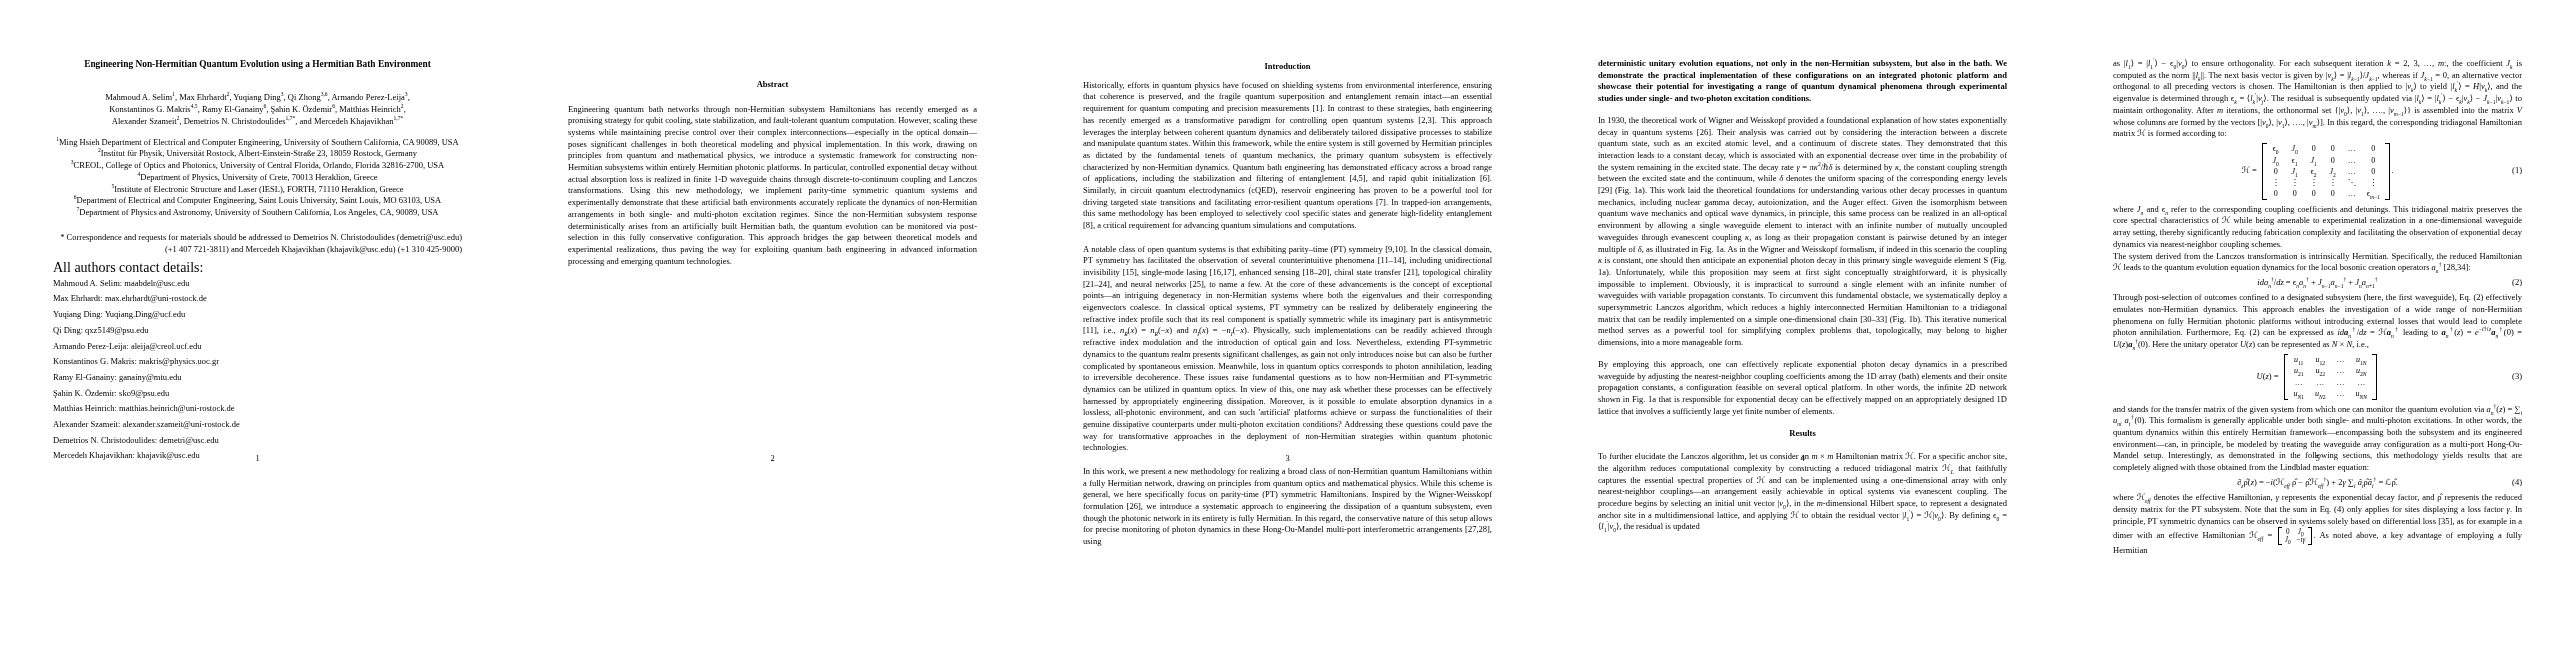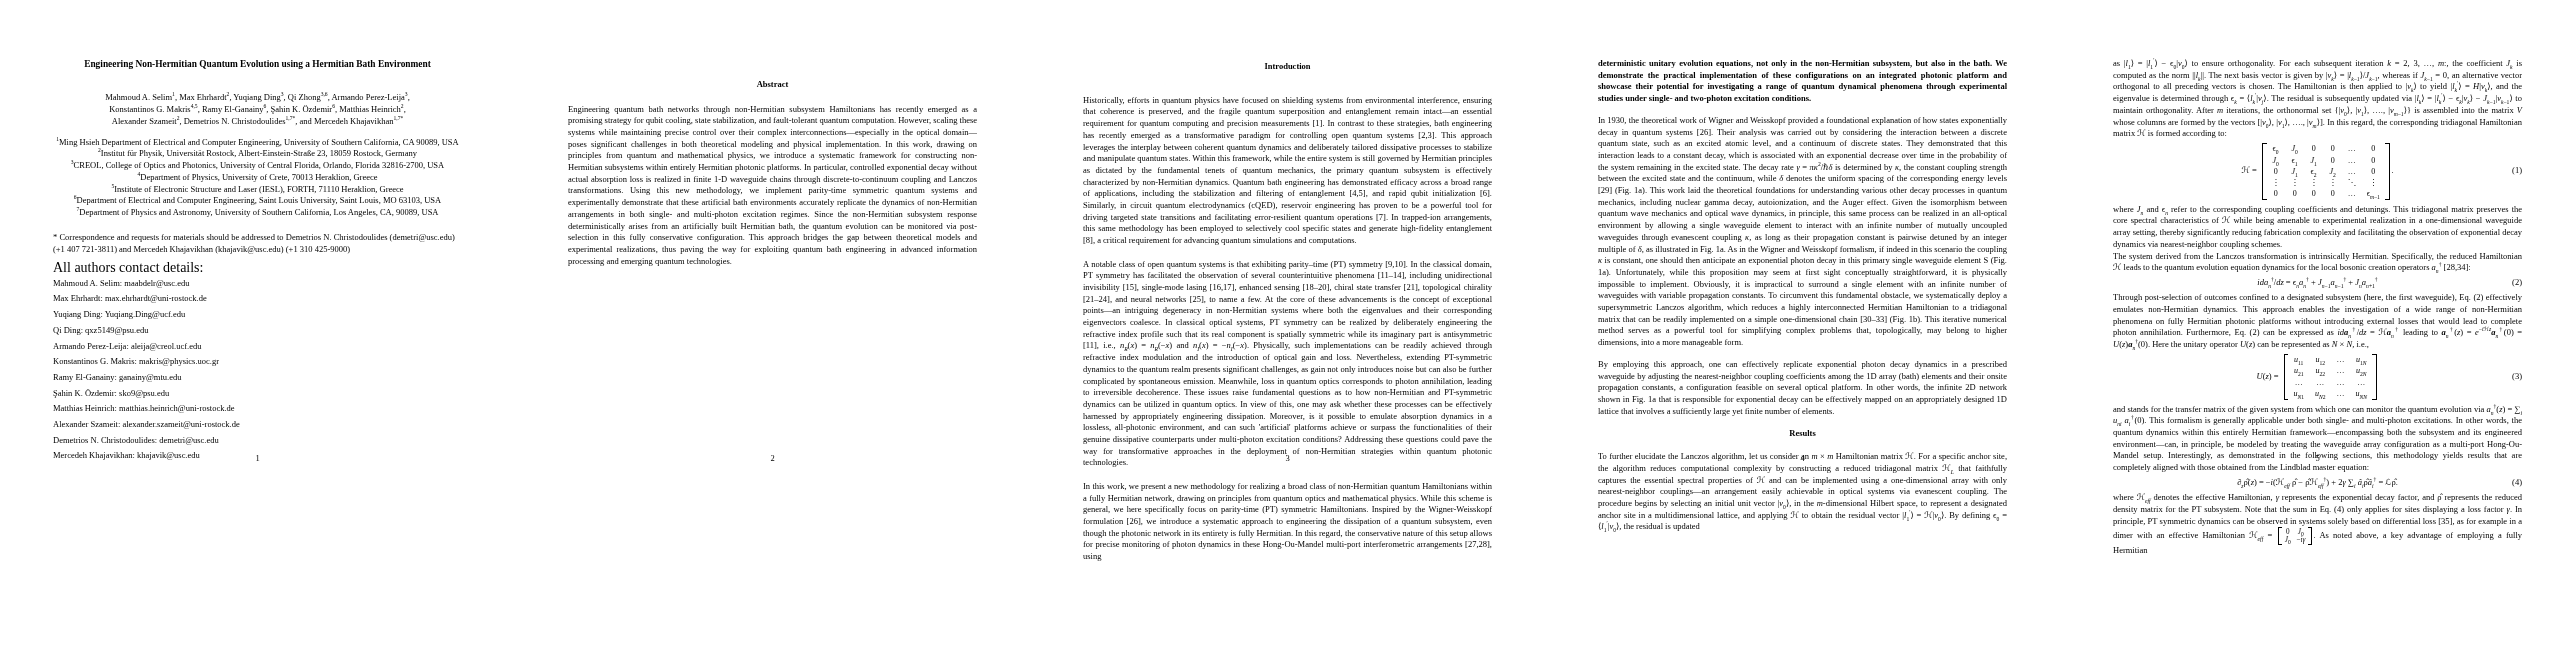--- a/index.html
+++ b/index.html
@@ -9,26 +9,26 @@
   .sheet{position:relative;flex:0 0 515px;width:515px;height:502px;box-sizing:border-box;
          padding:0 53px;background:#fff;}
   .para{margin:0 0 11.7px;font-size:8.5px;line-height:11.7px;text-align:justify;}
   .h{font-weight:bold;text-align:center;font-size:8.5px;line-height:11.7px;margin:0 0 11.7px;}
   sup{font-size:5.6px;line-height:0;}
   sub{font-size:5.6px;line-height:0;}
   
   .p1-title{margin:58px 0 0;font-size:9.4px;line-height:12.2px;font-weight:bold;text-align:center;}
   .p1-authors{margin:22px 0 0;font-size:8.5px;line-height:11.7px;text-align:center;}
   .p1-affil{margin:9.4px 0 0;font-size:8.5px;line-height:11.7px;text-align:center;}
-  .p1-corr{margin:13.3px 0 0;font-size:8.5px;line-height:11.7px;text-align:left;}
+  .p1-corr{margin:13.3px 0 0;font-size:8.5px;line-height:11.7px;text-align:right;}
   .contact-label{margin:6.7px 0 0;font-size:14px;line-height:11.7px;text-align:left;}
   .contact{margin:4px 0 0;font-size:8.5px;line-height:11.7px;text-align:left;}
   
   .s2 .h{margin-top:79px;margin-bottom:12.8px;}
-  .s3 .h{margin-top:61px;margin-bottom:22px;}
+  .s3 .h{margin-top:61px;margin-bottom:7px;}
   .s4 .para.first{margin-top:58px;font-weight:bold;}
   .s4 .para{margin-bottom:10px;}
   .s4 .h{margin:11px 0 11px;}
   .s5 .para{margin-bottom:0;}
   .s5 .para.first{margin-top:58px;}
   
   .eq{position:relative;display:flex;align-items:center;justify-content:center;
       font-size:8.5px;line-height:11.7px;margin:2.8px 0 3.9px;}
   .eq .num{position:absolute;right:0;top:50%;transform:translateY(-50%);}
   .eq .lhs{margin-right:3.3px;}

